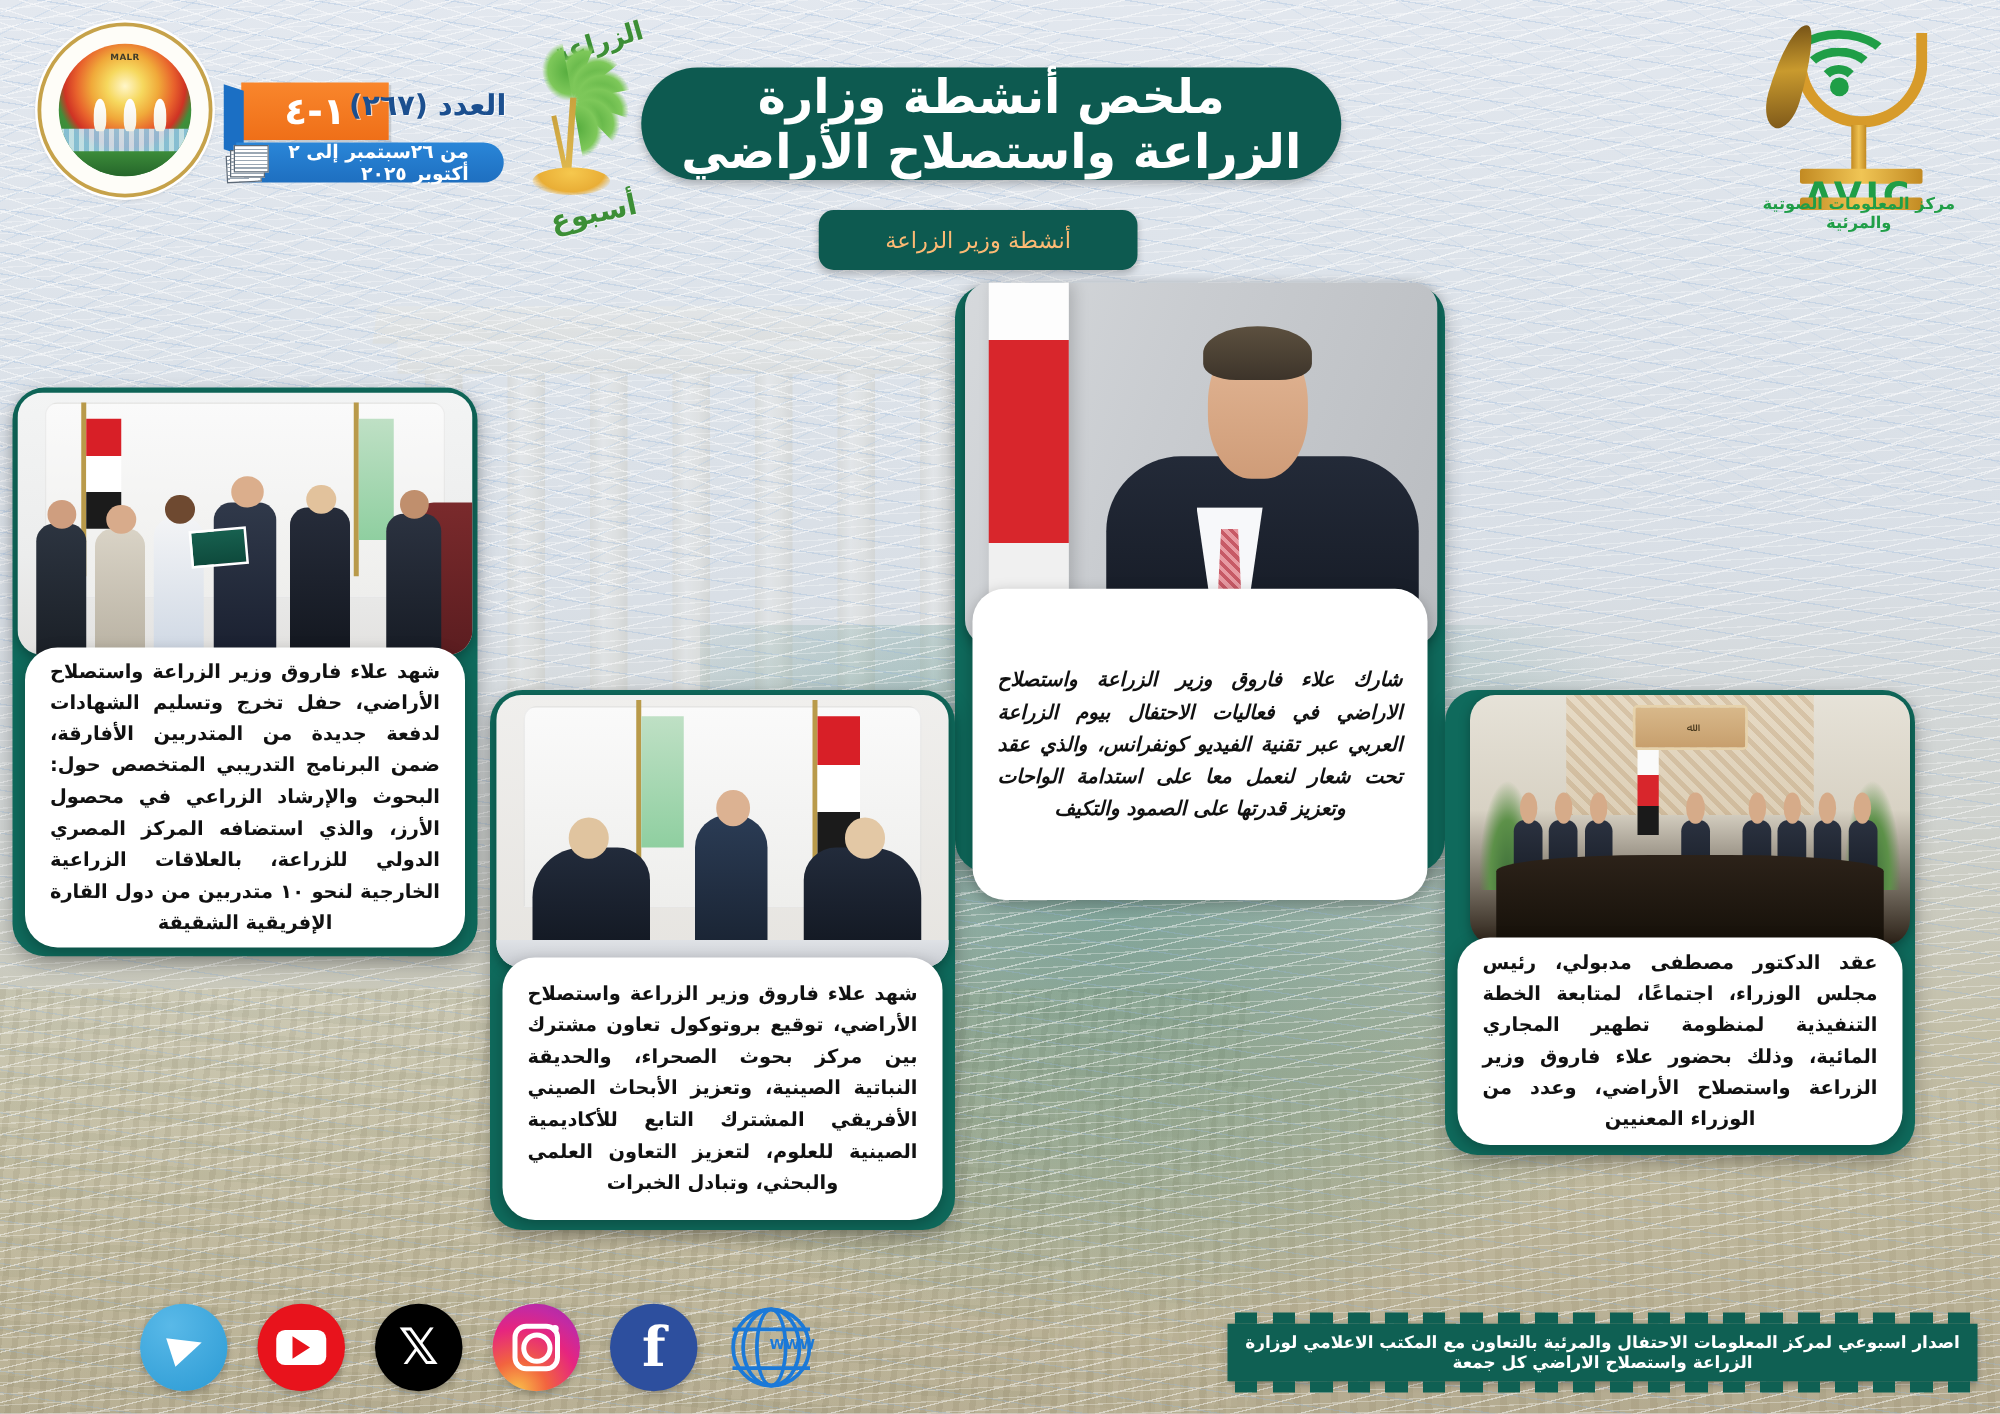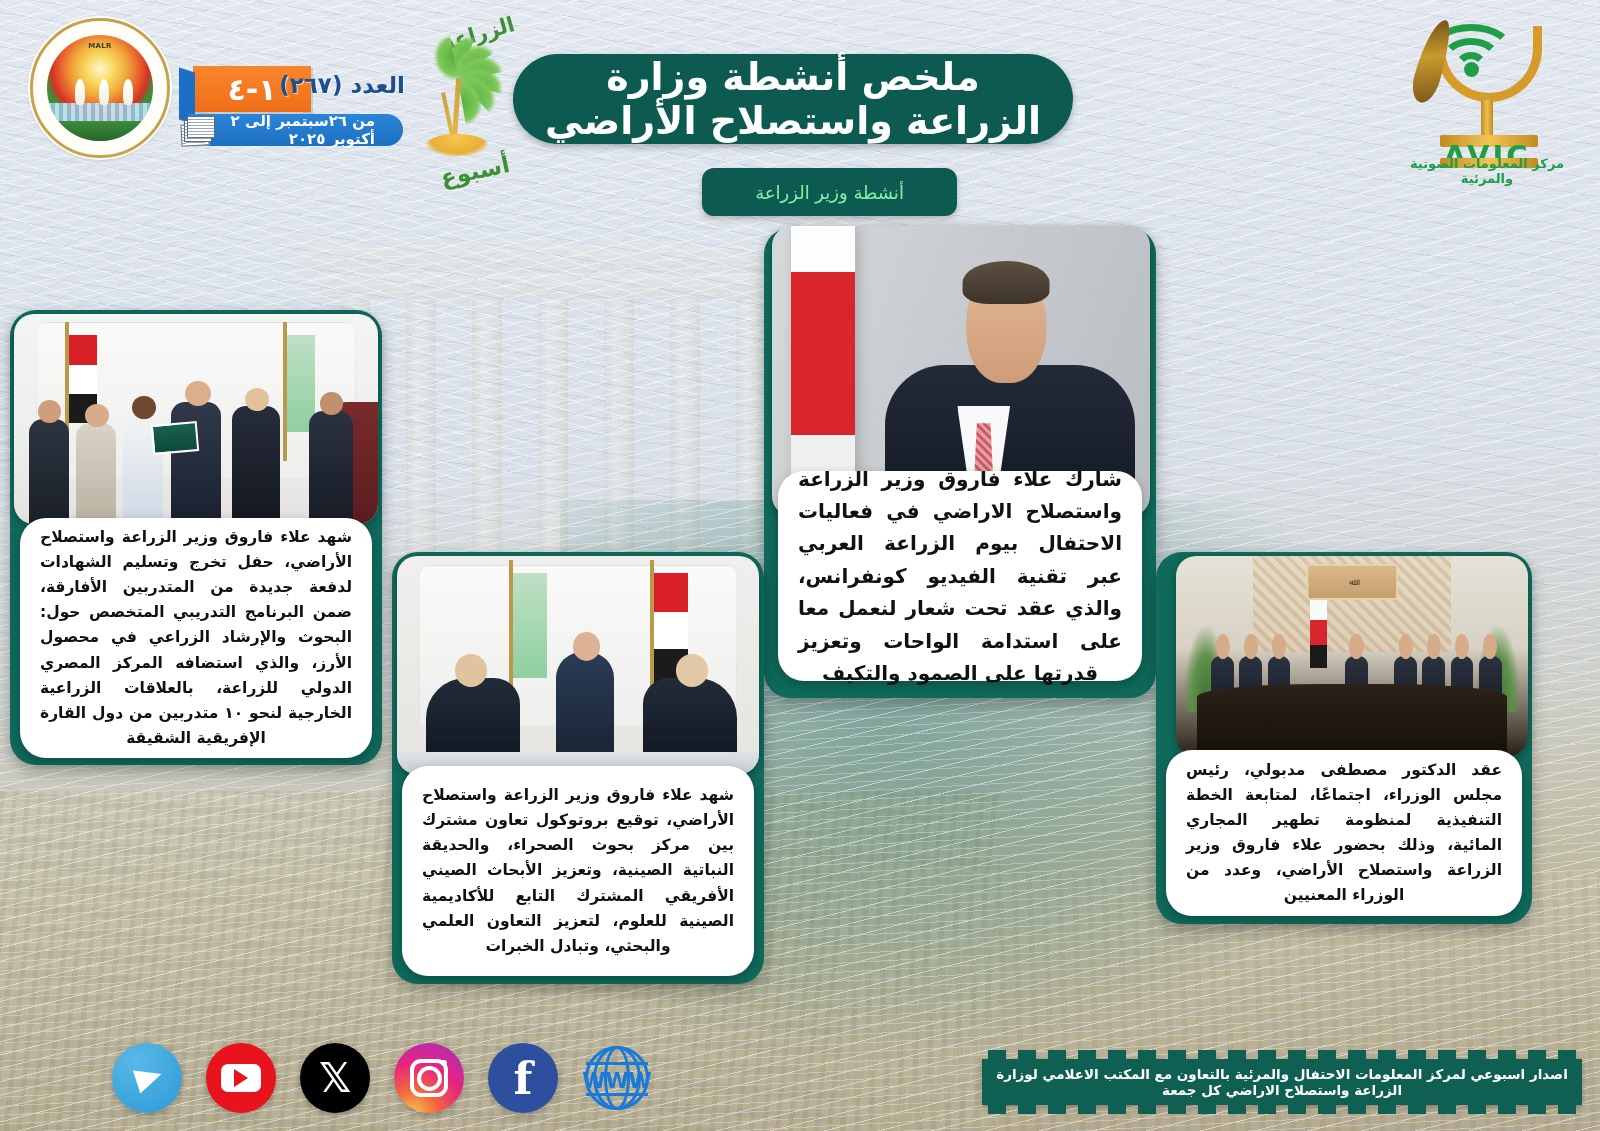--- a/index.html
+++ b/index.html
@@ -205,23 +205,22 @@
     display: flex; align-items: center; justify-content: center;
     color: #fff; font-size: 38px; font-weight: bold; direction: rtl;
     box-shadow: 0 3px 7px rgba(0,0,0,.25);
     text-align: center; padding: 0 24px;
   }
   .sub-title {
     position: absolute; left: 655px; top: 168px; width: 255px; height: 48px;
     background: #0d5a50;
     border-radius: 12px 12px 12px 12px;
     display: flex; align-items: center; justify-content: center;
-    color: #86efac; font-size: 18px; direction: rtl;
+    color: #fdba74; font-size: 18px; direction: rtl;
     box-shadow: 0 3px 6px rgba(0,0,0,.22);
-    margin-left: 47px;
   }
 
   .avic-logo { position: absolute; right: 18px; top: 8px; width: 190px; height: 175px; }
   .avic-logo .wave {
     position: absolute; border: 7px solid #1f9e47; border-radius: 50%;
     border-bottom-color: transparent; border-left-color: transparent; border-right-color: transparent;
   }
   .avic-logo .dot {
     position: absolute; left: 50%; top: 54px; width: 15px; height: 15px;
     margin-left: -7px; border-radius: 50%; background: #1f9e47;
@@ -445,22 +444,22 @@
   }
   .globe .g-el2 {
     position: absolute; left: 50%; top: 3px; width: 48px; height: 64px;
     margin-left: -24px; border: 3px solid #1b79d8; border-radius: 50%;
   }
   .globe .g-h {
     position: absolute; left: 4px; right: 4px; height: 0;
     border-top: 3px solid #1b79d8;
   }
   .globe .g-www {
-    position: absolute; left: 0; right: 0; top: 26px; text-align: center;
-    color: #1b79d8; font-weight: bold; font-size: 21px; letter-spacing: 0px;
+    position: absolute; left: 0; right: 0; top: 26px; text-align: right;
+    color: #1b79d8; font-weight: bold; font-size: 11px; letter-spacing: 0px;
     direction: ltr; background: rgba(255,255,255,.0);
   }
 
   
   .footer-banner {
     position: absolute; right: 18px; bottom: 26px; width: 600px; height: 46px;
     background: #0f6053;
     display: flex; align-items: center; justify-content: center;
     color: #fff; font-size: 13.5px; font-weight: bold; direction: rtl;
     text-align: center; padding: 0 14px;
@@ -586,21 +585,21 @@
     <div class="photo" style="left:8px; top:-2px; width:378px; height:290px;">
       <div class="scene portrait">
         <div class="p-flag"></div>
         <div class="suit"></div>
         <div class="shirt"></div>
         <div class="tie"></div>
         <div class="m-head"></div>
         <div class="m-hair"></div>
       </div>
     </div>
-    <div class="text-card" style="left:14px; top:243px; width:364px; height:210px; font-size:20px;">شارك علاء فاروق وزير الزراعة واستصلاح الاراضي في فعاليات الاحتفال بيوم الزراعة العربي عبر تقنية الفيديو كونفرانس، والذي عقد تحت شعار لنعمل معا على استدامة الواحات وتعزيز قدرتها على الصمود والتكيف</div>
+    <div class="text-card" style="left:14px; top:243px; width:364px; height:249px; font-size:16px;font-style:italic;">شارك علاء فاروق وزير الزراعة واستصلاح الاراضي في فعاليات الاحتفال بيوم الزراعة العربي عبر تقنية الفيديو كونفرانس، والذي عقد تحت شعار لنعمل معا على استدامة الواحات وتعزيز قدرتها على الصمود والتكيف</div>
   </div>
 
   <div class="panel" style="left:392px; top:552px; width:372px; height:432px;">
     <div class="panel-shell"></div>
     <div class="photo" style="left:5px; top:4px; width:362px; height:218px;">
       <div class="scene signing">
         <div class="wall-panel"></div>
         <div class="flagpole" style="left:31%; top:2%; height:62%;"></div>
         <div class="flag flag-min" style="left:32%; top:8%; height:48%; width:34px;"></div>
         <div class="flagpole" style="left:70%; top:2%; height:62%;"></div>

